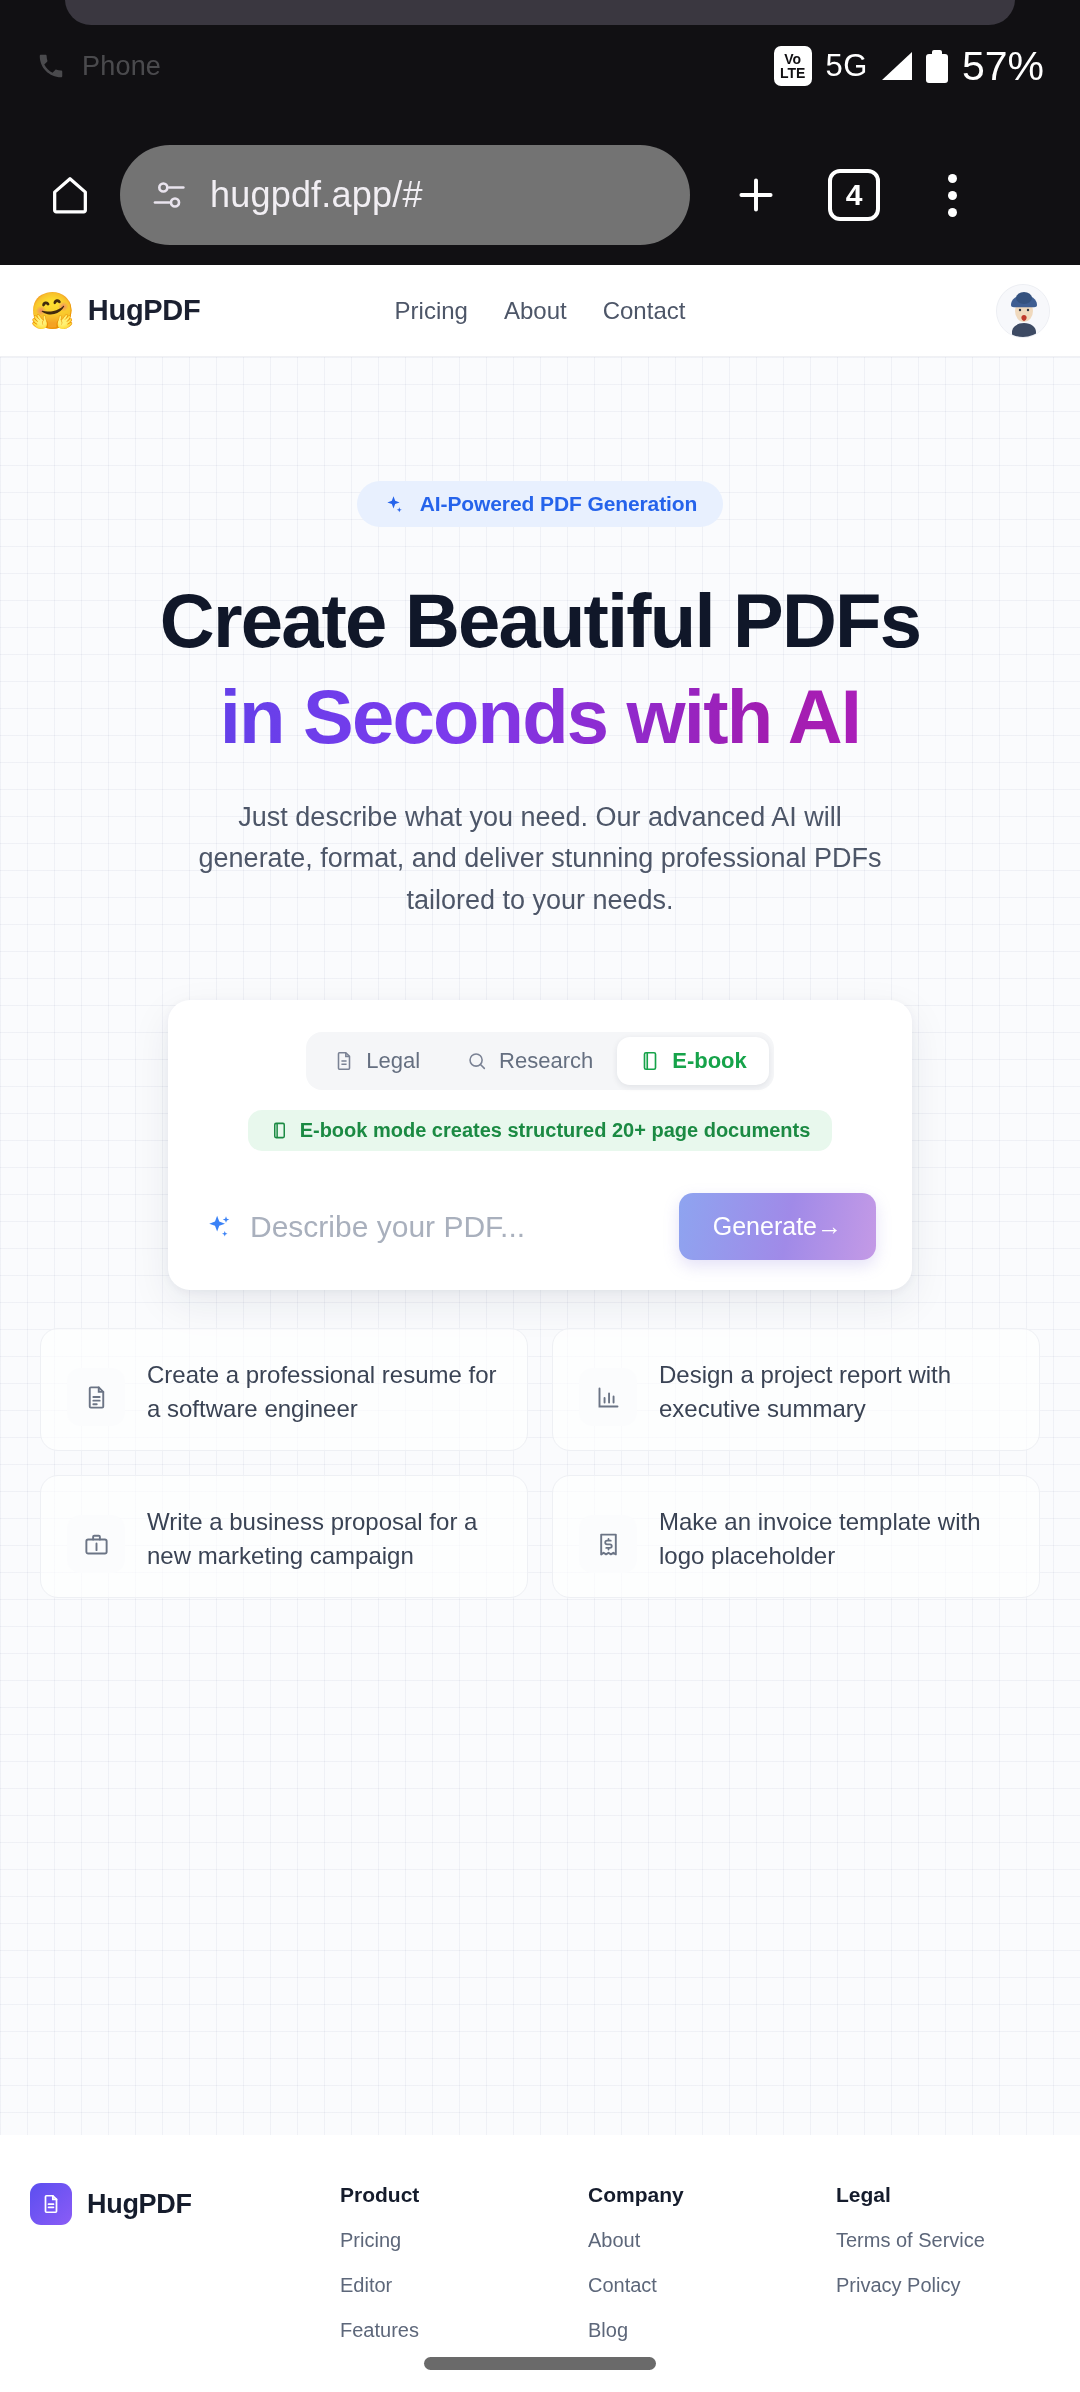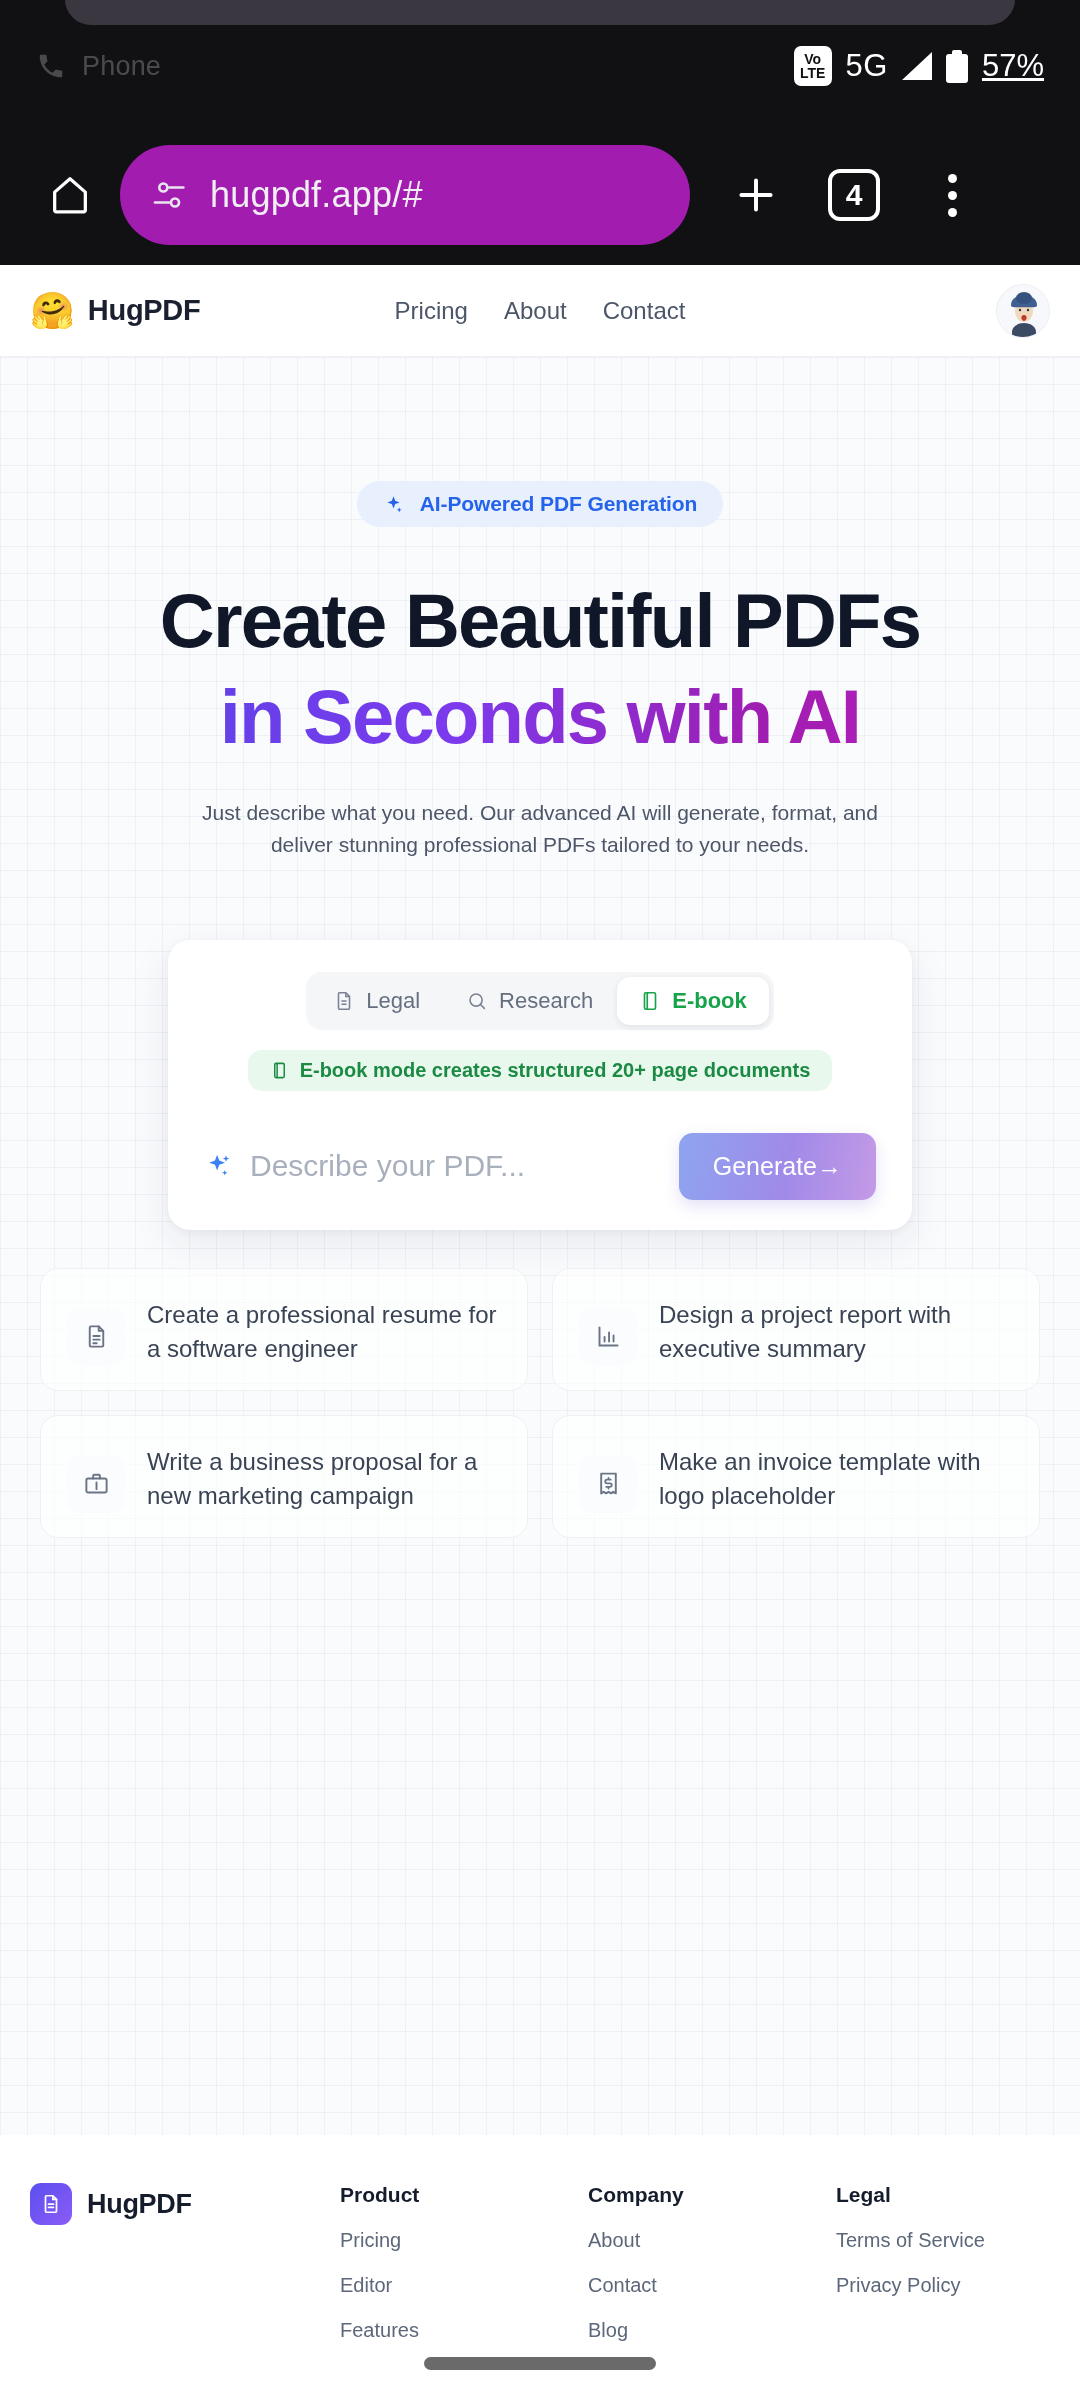--- a/index.html
+++ b/index.html
@@ -36,29 +36,29 @@
     width: 38px; height: 40px; background: #fff; border-radius: 7px;
     display: flex; flex-direction: column; align-items: center; justify-content: center;
     line-height: 1;
   }
   .volte-box span { color: #111013; font-size: 14px; font-weight: 700; display:block; }
   .net-label { font-size: 31px; font-weight: 500; letter-spacing: .5px; }
   .signal-tri { width: 0; height: 0; border-style: solid; border-width: 0 0 28px 30px; border-color: transparent transparent #fff transparent; }
   .batt { width: 22px; height: 33px; position: relative; }
   .batt-body { position:absolute; bottom:0; left:0; width: 22px; height: 29px; background: #fff; border-radius: 3px; }
   .batt-tip { position:absolute; top:0; left: 6px; width: 10px; height: 5px; background: #fff; border-radius: 2px 2px 0 0; }
-  .batt-pct { font-size: 31px; font-weight: 500; text-decoration: underline; }
+  .batt-pct { font-size: 41px; font-weight: 500; }
 
   .omnibar {
     position: absolute; top: 140px; left: 0; width: 1080px; height: 110px;
     display: flex; align-items: center; padding: 0 30px; gap: 4px;
   }
   .home-btn { width: 80px; height: 80px; display:flex; align-items:center; justify-content:center; }
   .url-pill {
-    flex: 0 0 auto; width: 570px; height: 100px; background: #a21caf;
+    flex: 0 0 auto; width: 570px; height: 100px; background: #737373;
     border-radius: 50px; display: flex; align-items: center; gap: 20px;
     padding: 0 30px; margin-left: 6px;
   }
   .url-text { color: #f1eef3; font-size: 36px; letter-spacing: .2px; white-space: nowrap; }
   .omni-icon { width: 80px; height: 80px; display:flex; align-items:center; justify-content:center; }
   .tabcount {
     width: 52px; height: 52px; border: 4px solid #fff; border-radius: 12px;
     display:flex; align-items:center; justify-content:center;
     color:#fff; font-size: 30px; font-weight: 600;
   }
@@ -108,21 +108,21 @@
   }
   .grad-line {
     display:block;
     background: linear-gradient(90deg, #4f46e5 0%, #7c3aed 42%, #a21caf 72%, #c026d3 100%);
     -webkit-background-clip: text; background-clip: text;
     -webkit-text-fill-color: transparent; color: transparent;
   }
 
   p.subhead {
     margin: 32px auto 0; max-width: 720px; text-align: center;
-    font-size: 21px; line-height: 1.55; color: #4d5668;
+    font-size: 27px; line-height: 1.55; color: #4d5668;
   }
 
   
   .prompt-card {
     margin: 78px auto 0; width: 744px;
     background: #ffffff; border-radius: 22px;
     box-shadow: 0 14px 40px rgba(25,35,70,.08), 0 2px 8px rgba(25,35,70,.05);
     padding: 32px 36px 30px;
   }
   .mode-tabs {

